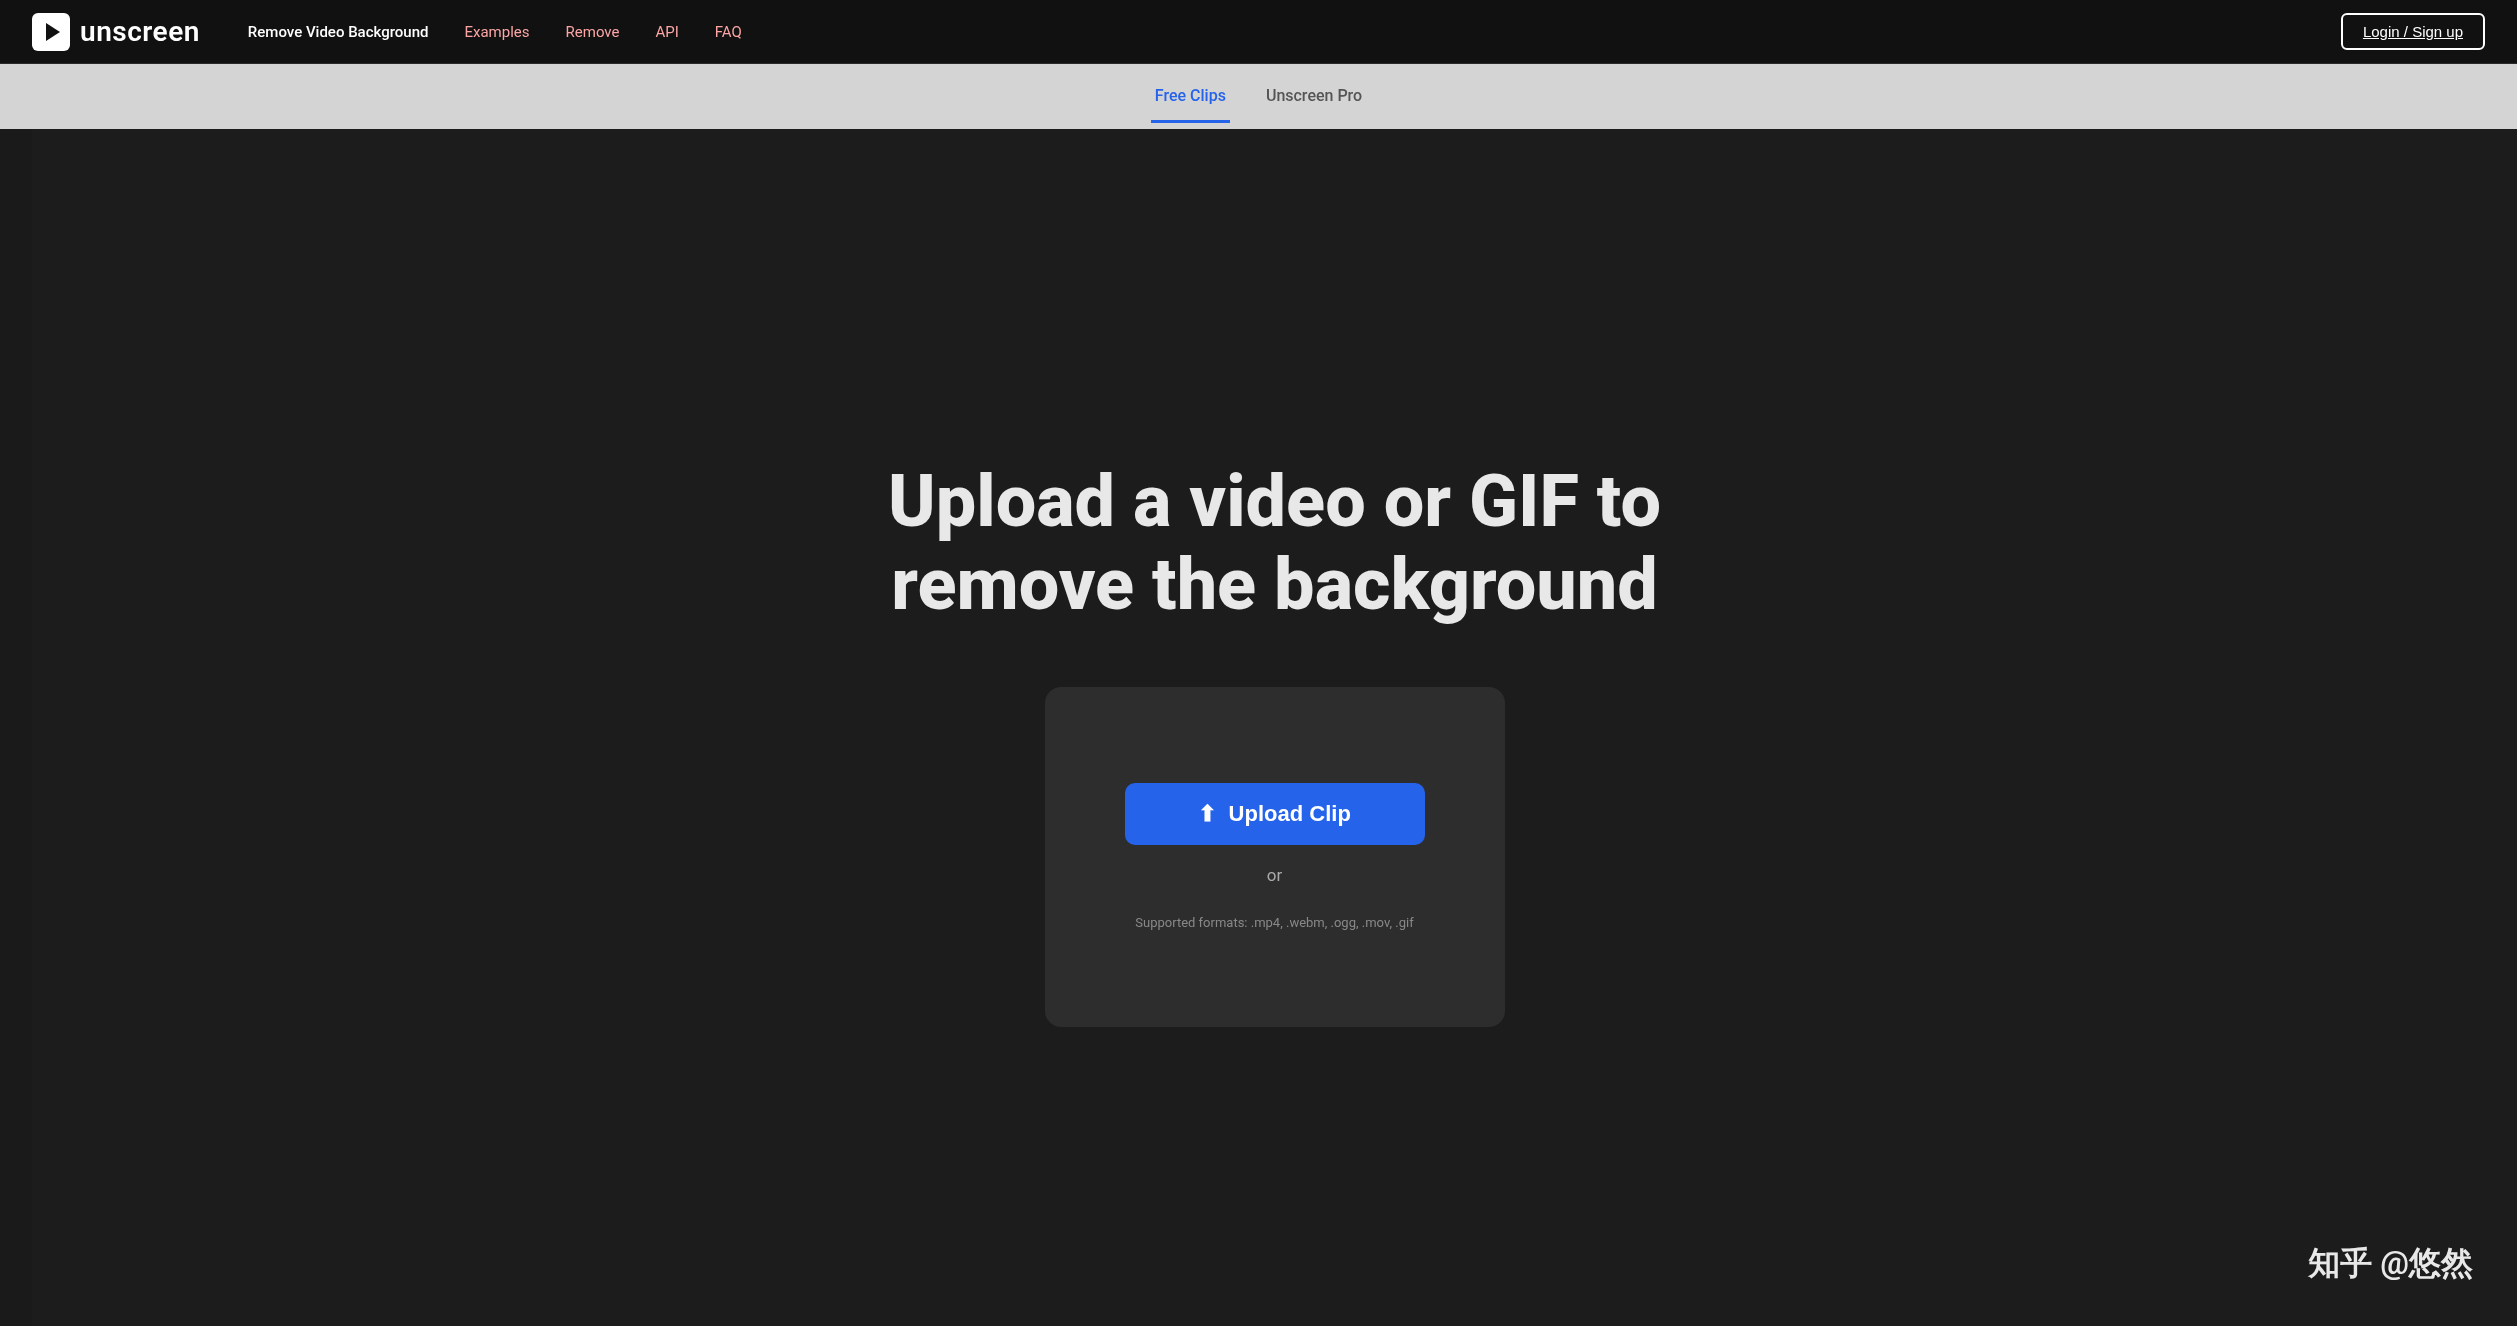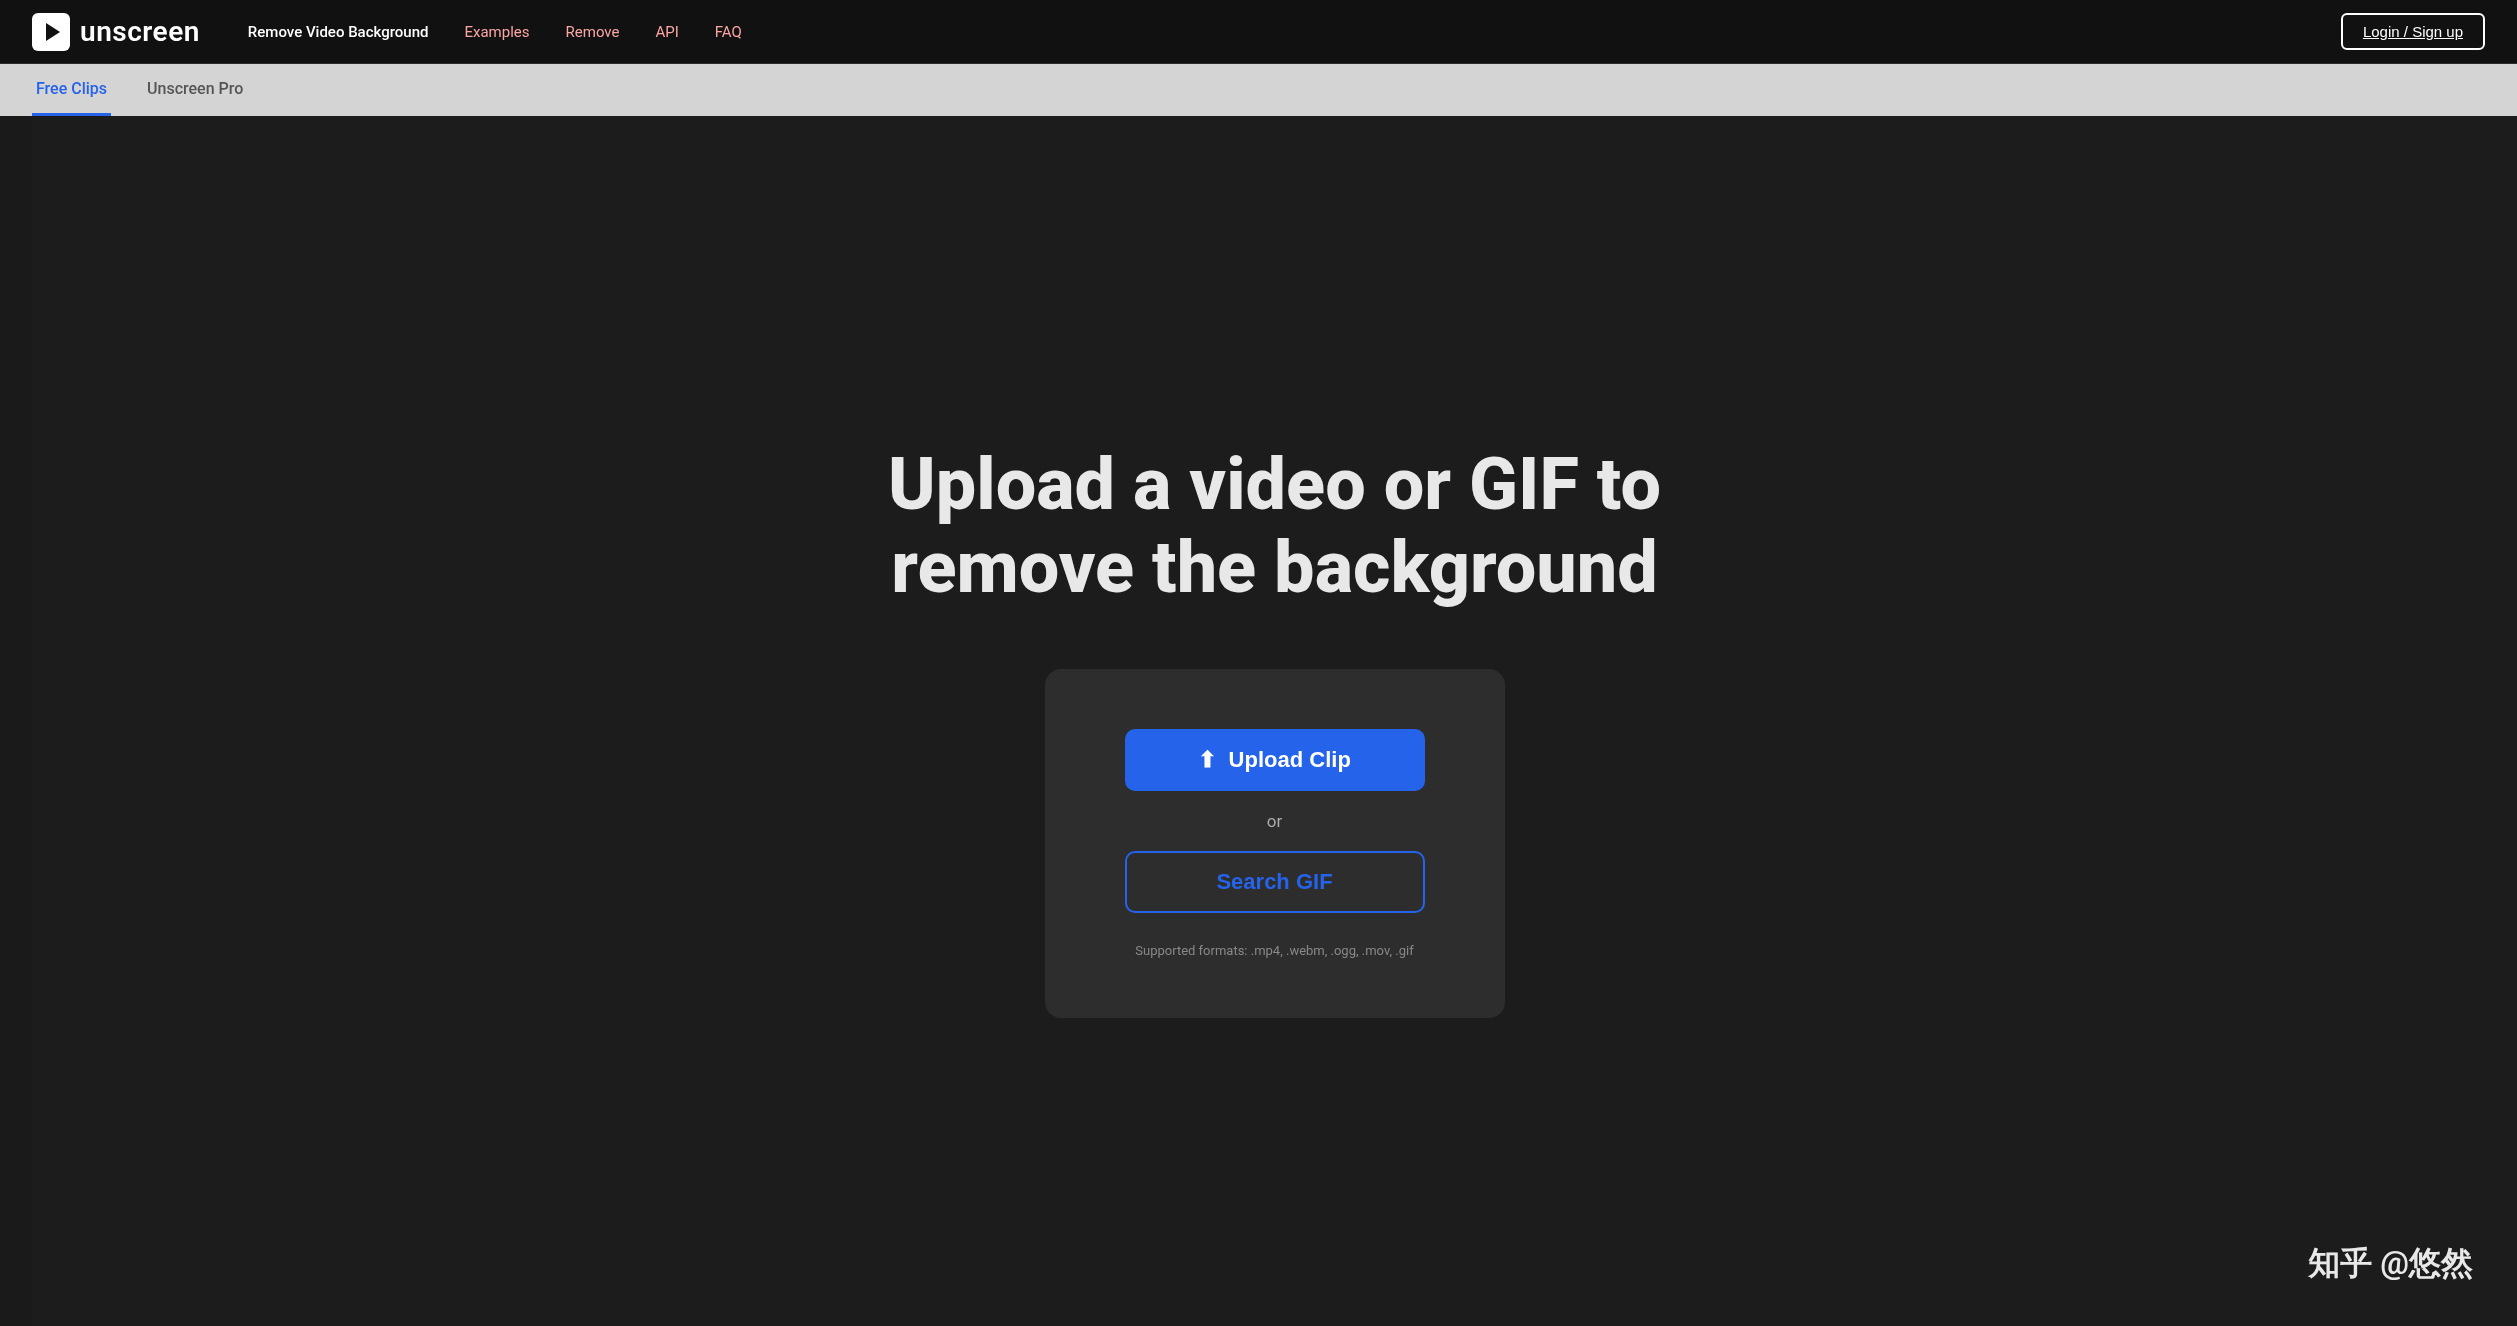--- a/index.html
+++ b/index.html
@@ -97,22 +97,23 @@
       transition: background-color 0.2s;
       text-decoration: underline;
     }
 
     
     .sub-nav {
       background-color: #d4d4d4;
       display: flex;
       align-items: center;
       padding: 0 32px;
-      height: 52px;
+      height: 65px;
       gap: 32px;
+      justify-content: center;
     }
 
     .sub-nav-item {
       font-size: 16px;
       font-weight: 500;
       color: #555555;
       text-decoration: none;
       padding: 0 4px;
       height: 52px;
       display: flex;
@@ -261,18 +262,17 @@
 
 <section class="hero">
   <h1 class="hero-title">Upload a video or GIF to remove the background</h1>
 
   <div class="upload-card">
     <button class="upload-btn">
       <span class="upload-icon">⬆</span>
       <span>Upload Clip</span>
     </button>
     <span class="or-text">or</span>
-    <button class="search-gif-btn">Search GIF</button>
     <p class="supported-formats">Supported formats: .mp4, .webm, .ogg, .mov, .gif</p>
   </div>
 </section>
 
 <div class="watermark">知乎 @悠然</div>
 
 </body></html>

